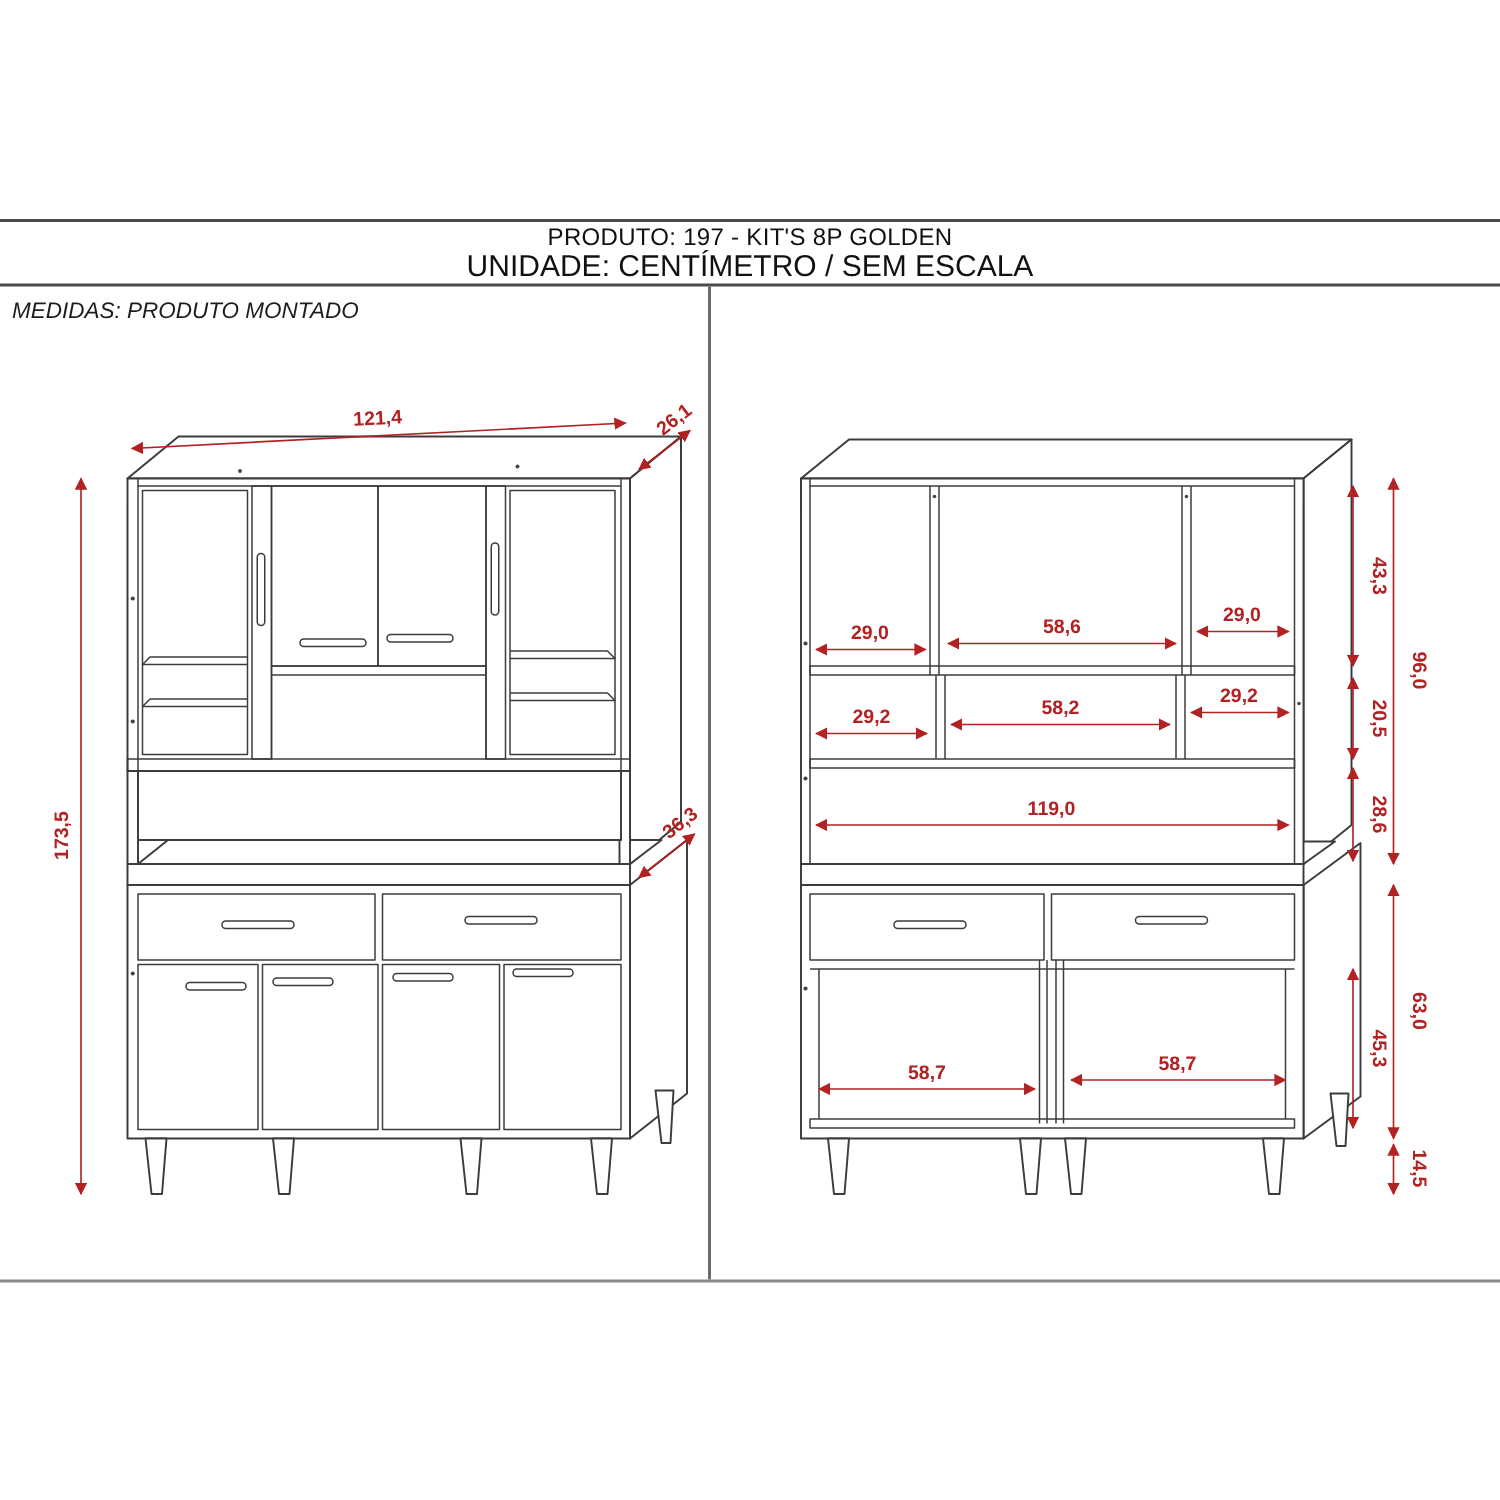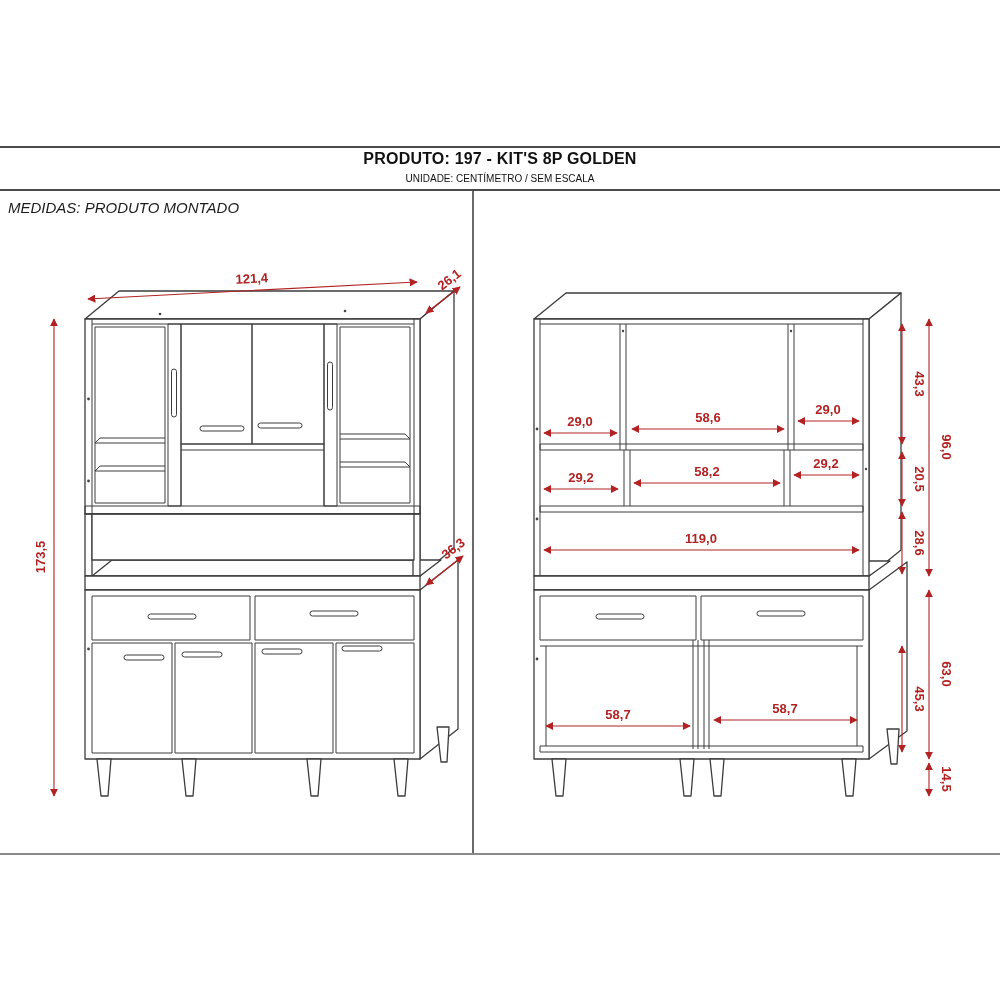--- a/index.html
+++ b/index.html
@@ -1,19 +1,19 @@
 <!DOCTYPE html>
 <html><head>
 <meta charset="utf-8">
 <style>
   html,body{margin:0;padding:0;background:#fff;}
   body{width:1000px;height:1000px;position:relative;font-family:"Liberation Sans",sans-serif;color:#111;overflow:hidden;}
   .title-block{position:absolute;top:146px;left:0;width:1000px;height:45px;border-top:2px solid #4a4a4a;border-bottom:2px solid #4a4a4a;box-sizing:border-box;display:flex;flex-direction:column;align-items:center;justify-content:center;}
-  .tb1{font-weight:bold;font-size:16px;line-height:20px;letter-spacing:.2px;}
-  .tb2{font-size:10px;line-height:19px;}
+  .tb1{font-weight:normal;font-size:16px;line-height:20px;letter-spacing:.2px;}
+  .tb2{font-size:20px;line-height:19px;}
   .main{position:absolute;top:191px;left:0;width:948px;height:662px;display:flex;}
   .panel{width:500px;height:662px;position:relative;box-sizing:border-box;}
   .panel.left{border-right:2px solid #6a6a6a;}
   .panel-header{position:absolute;top:8px;left:8px;font-style:italic;font-size:15px;color:#1c1c1c;white-space:nowrap;}
   .bottom-line{position:absolute;top:853px;left:0;width:1000px;height:2px;background:#8a8a8a;}
   svg.drawing{position:absolute;top:28px;left:0;}
   .lnt{fill:none;stroke:#3c3c3c;stroke-width:1;stroke-linejoin:round;}
   .fw{fill:#ffffff;stroke:#3c3c3c;stroke-width:1.3;stroke-linejoin:round;}
   .dim{fill:none;stroke:#b22222;stroke-width:1.1;}
   .dtx{fill:#b22222;font-size:13px;font-weight:bold;text-anchor:middle;font-family:"Liberation Sans",sans-serif;}

